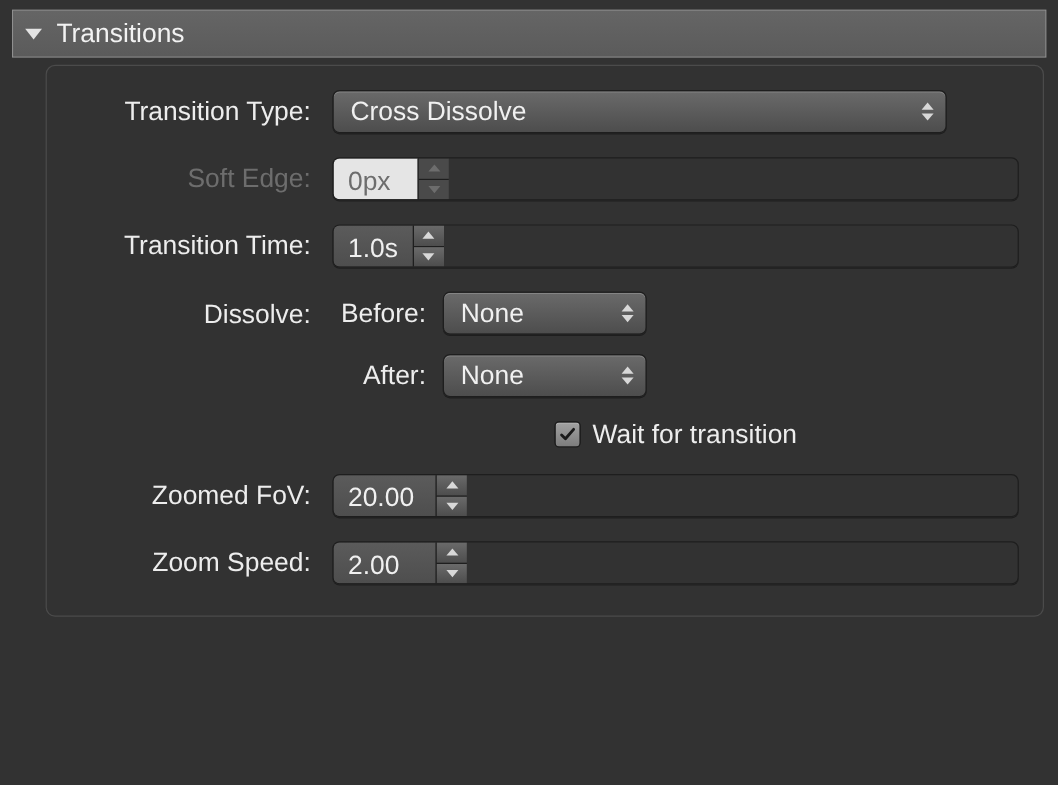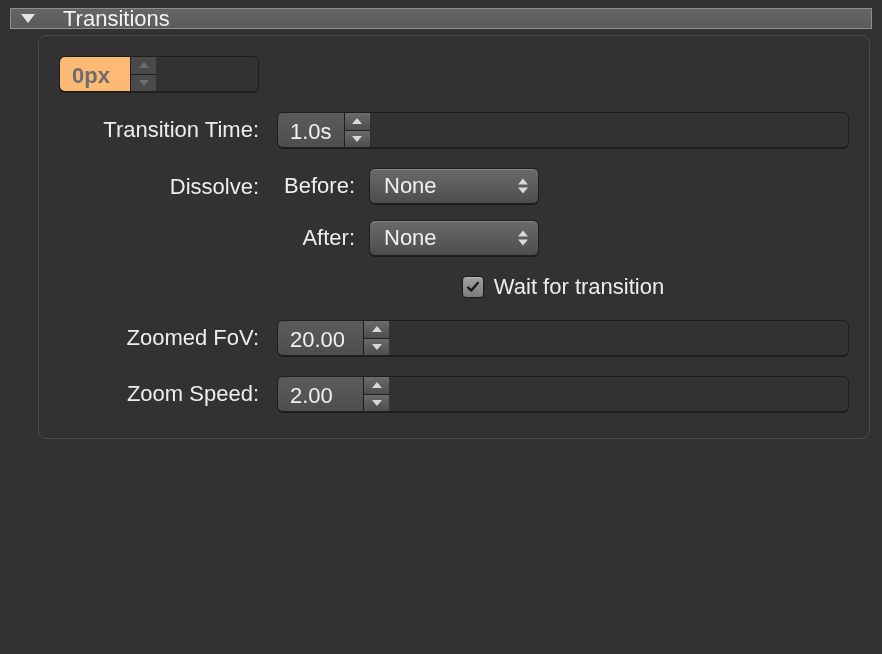--- a/index.html
+++ b/index.html
@@ -11,22 +11,22 @@
     font-size: 22px;
     color: #ededed;
     overflow: hidden;
   }
   .stage { padding: 8px 10px; }
 
   
   .section-header {
     display: flex;
     align-items: center;
-    gap: 28px;
-    height: 21px;
+    gap: 12px;
+    height: 40px;
     background: linear-gradient(#656565, #5b5b5b);
     border: 1px solid #8f8f8f;
     padding: 0 10px;
     color: #f2f2f2;
     font-size: 22px;
     font-weight: 400;
   }
   .disclosure-down {
     width: 0; height: 0;
     border-left: 7px solid transparent;
@@ -124,23 +124,22 @@
   }
   .stepper .value {
     background: linear-gradient(#5b5b5b, #4e4e4e);
     color: #f0f0f0;
     font-size: 22px;
     padding: 4px 12px 0 12px;
     min-width: 68px;
     display: flex; align-items: center;
   }
   .stepper.disabled .value {
-    background: #fdba74;
+    background: #e5e5e5;
     color: #6d6d6d;
-    font-weight: bold;
   }
   .stepper .btns {
     width: 26px;
     display: flex; flex-direction: column;
     border-left: 1px solid #1e1e1e;
   }
   .stepper .btns div {
     flex: 1;
     background: linear-gradient(#6a6a6a, #4d4d4d);
     display: flex; align-items: center; justify-content: center;
@@ -175,22 +174,33 @@
 <div class="stage">
 
   <div class="section-header">
     <span class="disclosure-down"></span>
     <span>Transitions</span>
   </div>
 
 
   <div class="panel">
 
+    <div class="row">
+      <div class="label">Transition Type:</div>
+      <div class="select wide">
+        <span>Cross Dissolve</span>
+        <span class="chev">
+            <span class="ct"></span>
+            <span class="cb"></span>
+          </span>
+      </div>
+    </div>
 
     <div class="row disabled">
+      <div class="label">Soft Edge:</div>
       <div class="stepper disabled">
         <div class="value" style="min-width:70px">0px</div>
         <div class="btns">
           <div>
               <span class="tri-up"></span>
             </div>
           <div>
               <span class="tri-dn"></span>
             </div>
         </div>

